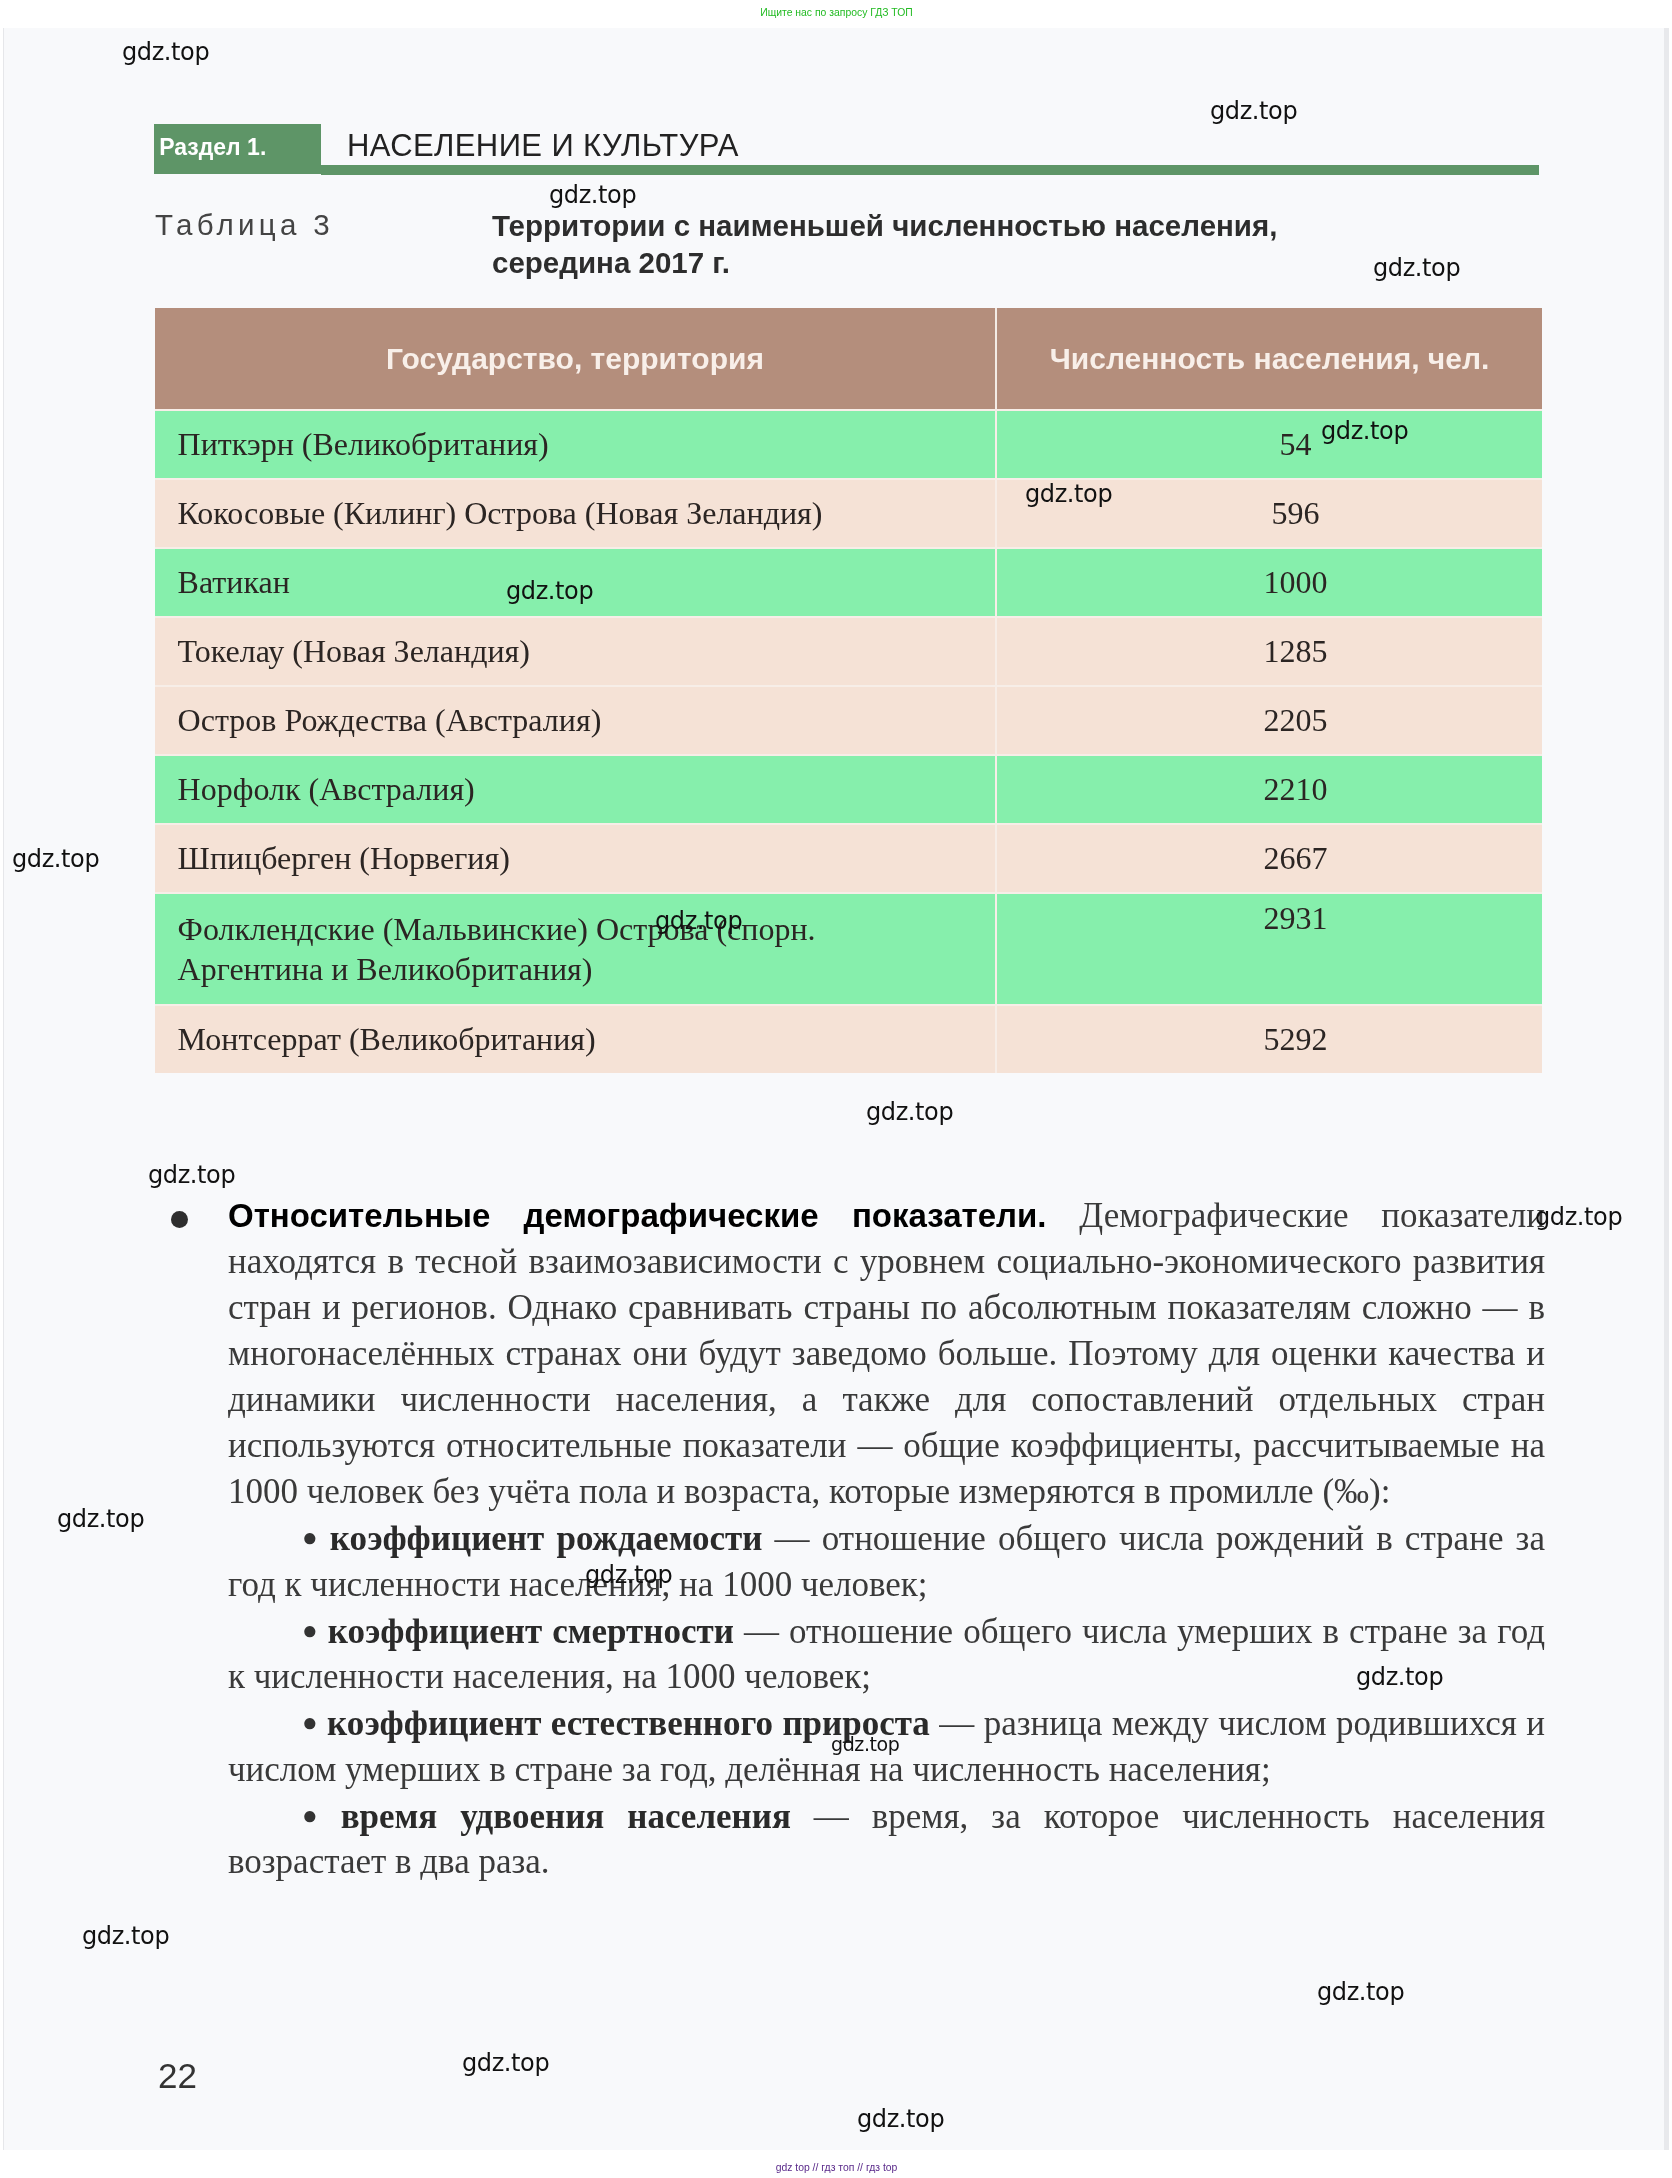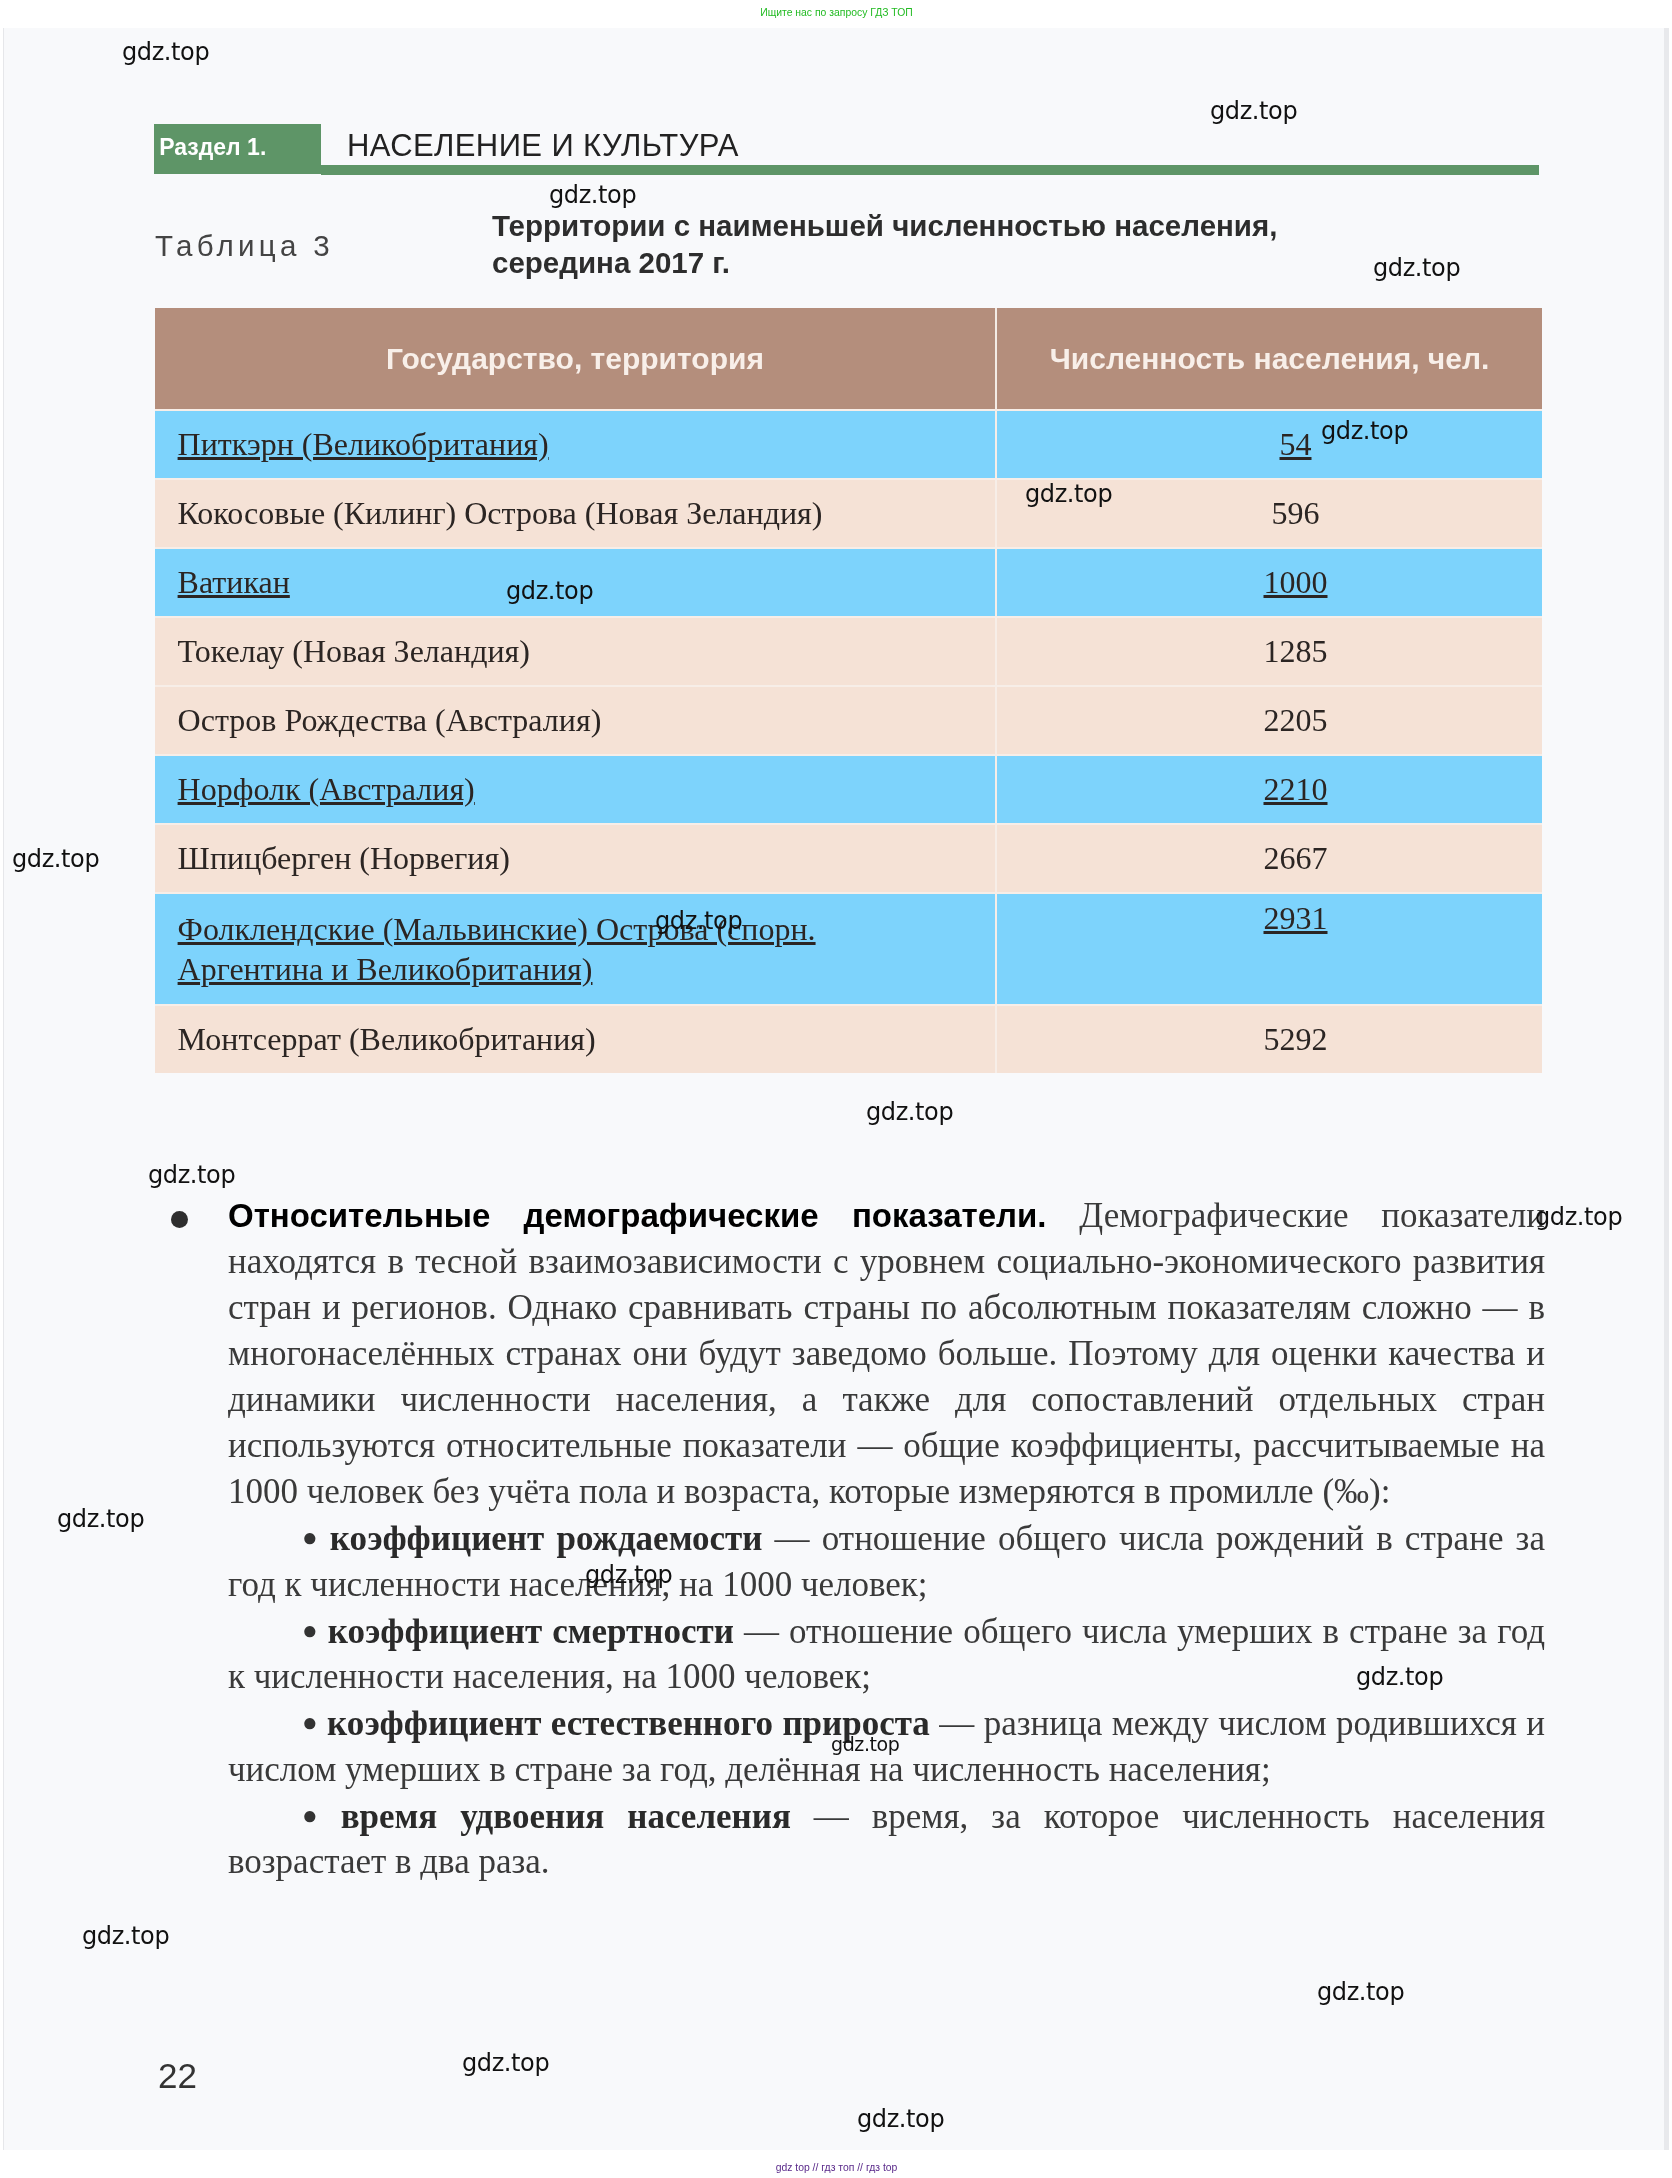--- a/index.html
+++ b/index.html
@@ -43,21 +43,21 @@
     position: absolute; left: 193px; top: 3.5px;
     font-family: "Liberation Sans", sans-serif; font-size: 31px; color: #222;
     letter-spacing: 0.4px;
   }
   .section-rule {
     position: absolute; left: 167px; top: 41px; width: 1218px; height: 9.6px;
     background: #5e9567;
   }
   
   .table-label {
-    position: absolute; left: 155px; top: 229px;
+    position: absolute; left: 155px; top: 208px;
     font-family: "Liberation Sans", sans-serif; font-size: 29.5px; color: #444;
     letter-spacing: 4.3px;
   }
   .table-caption {
     position: absolute; left: 492px; top: 207px; width: 956px;
     font-family: "Liberation Sans", sans-serif; font-weight: bold; font-size: 29.5px;
     color: #2d2d2d; line-height: 37px;
   }
   
   .data-table {
@@ -70,21 +70,21 @@
     height: 101px; padding: 0; text-align: center; vertical-align: middle;
     border-right: 2.6px solid #f4ece6;
   }
   .data-table th:last-child { border-right: none; }
   .data-table td {
     font-family: "Liberation Serif", serif; font-size: 32px; color: #2b2523;
     border-top: 2.6px solid #f7eee8; border-right: 2.6px solid #f7eee8;
     padding: 0 0 0 22.6px; vertical-align: middle;
   }
   .data-table td.num { text-align: center; padding: 0 0 0 52px; border-right: none; }
-  .data-table tr.odd td { background: #7dd3fc; text-decoration: underline; }
+  .data-table tr.odd td { background: #86efac; }
   .data-table tr.even td { background: #f5e2d6; }
   .data-table tr td { height: 67px; }
   .data-table tr.tall td { height: 106px; line-height: 40px; }
   .data-table tr.tall td.num { vertical-align: top; padding-top: 4px; }
   
   .body-text {
     position: absolute; left: 228px; top: 1193px; width: 1317px;
     font-family: "Liberation Serif", serif; font-size: 35px; line-height: 46px;
     color: #3a3a3a; text-align: justify;
   }

